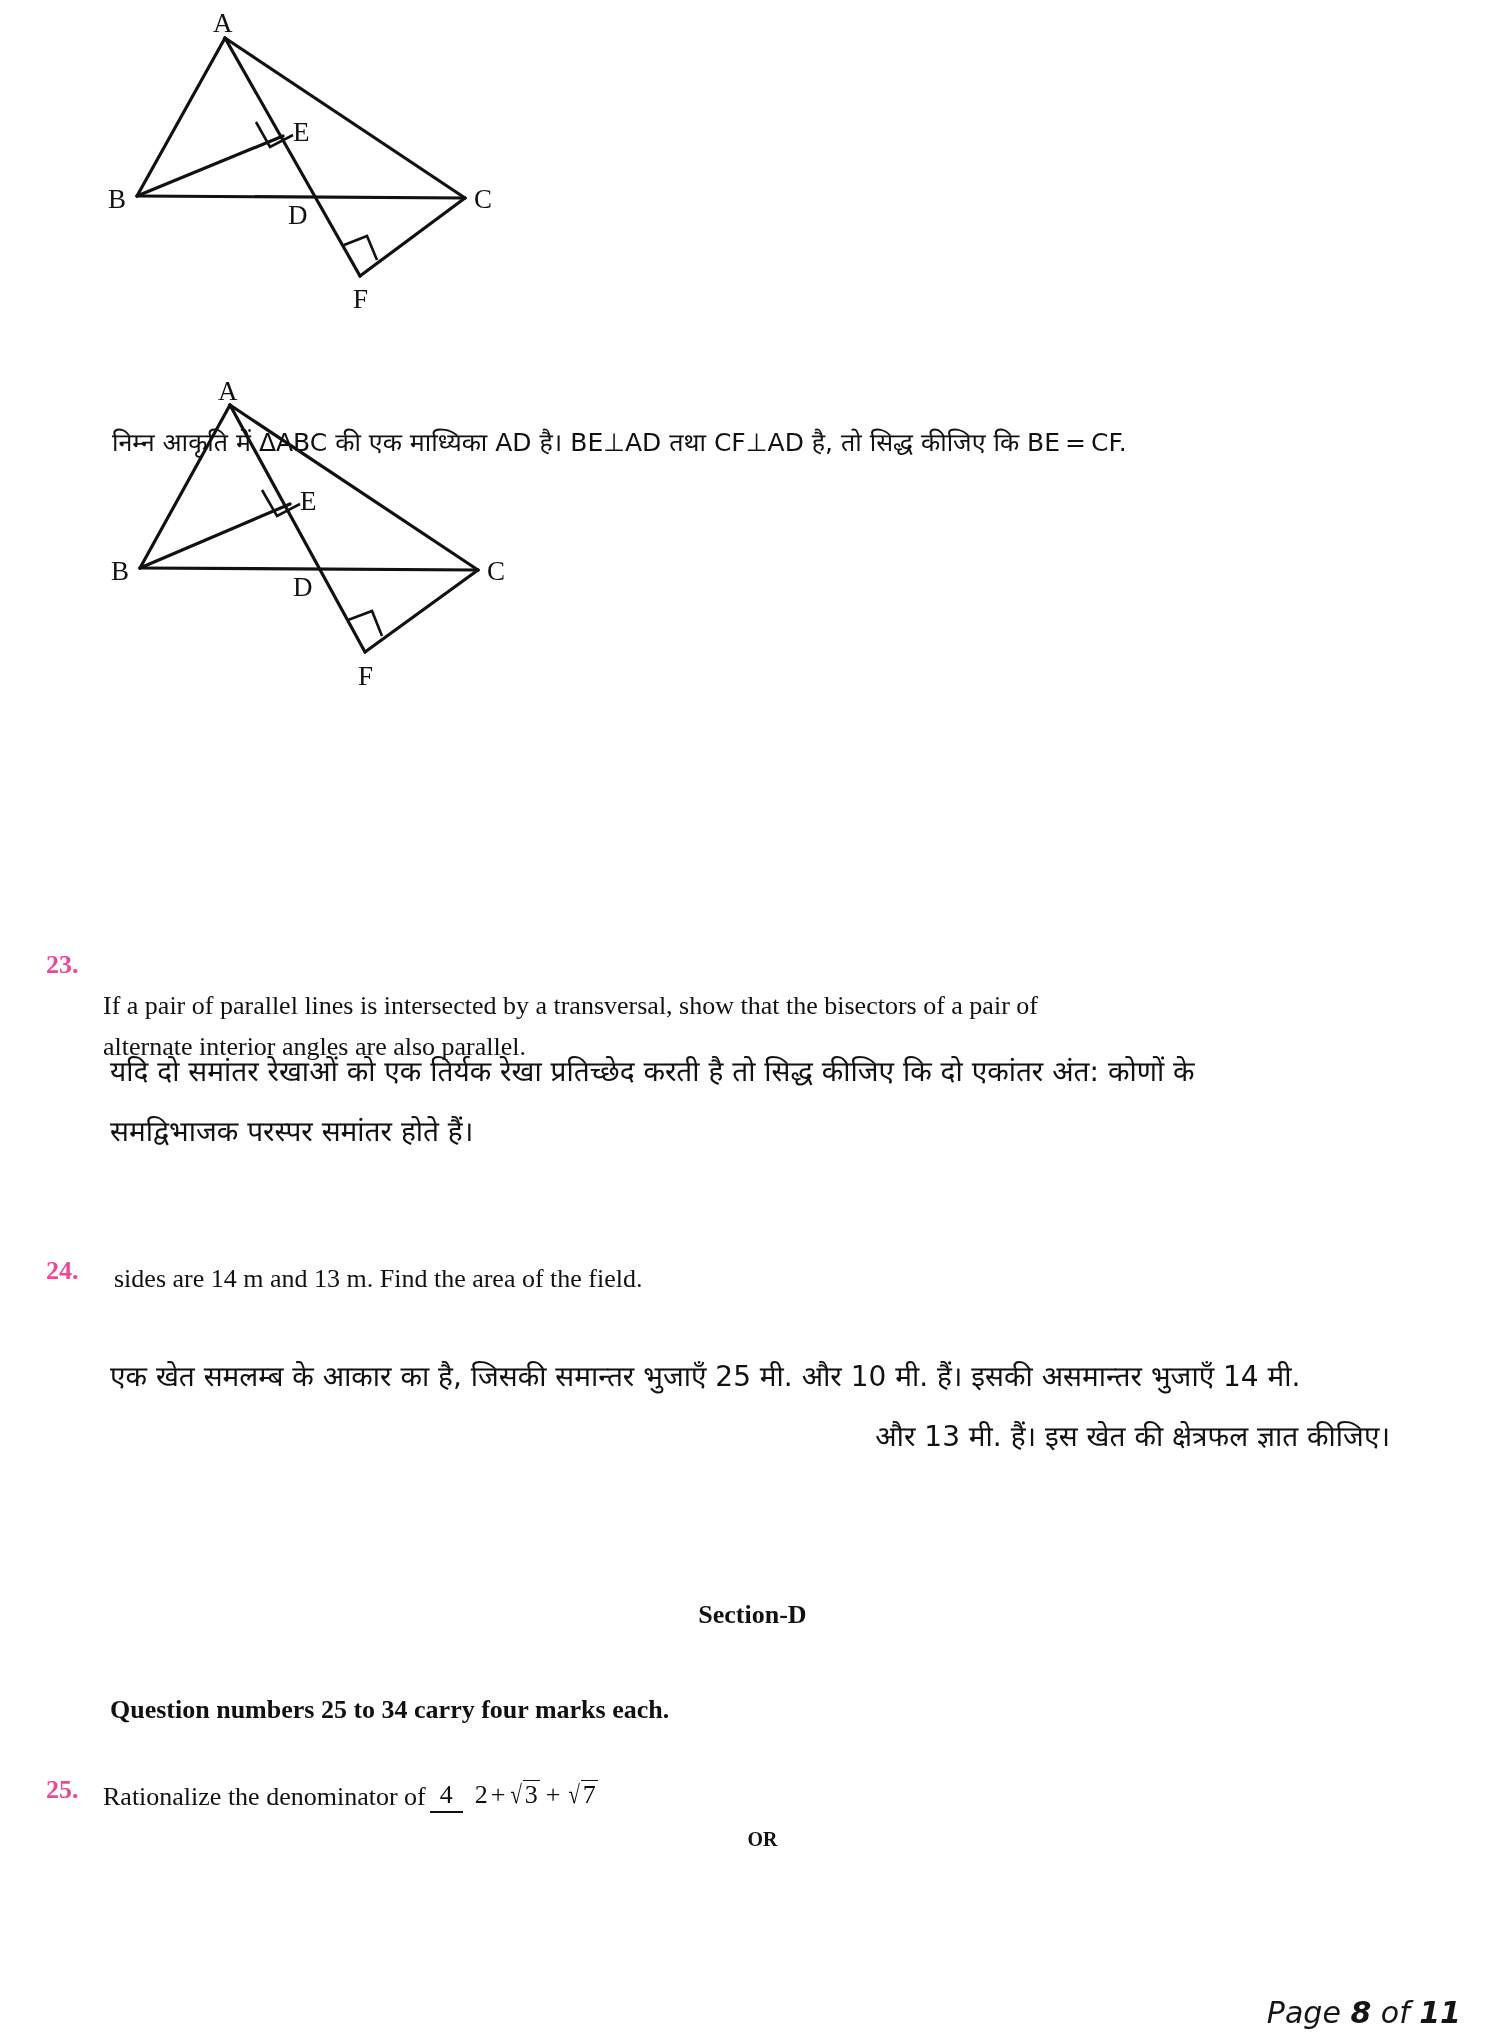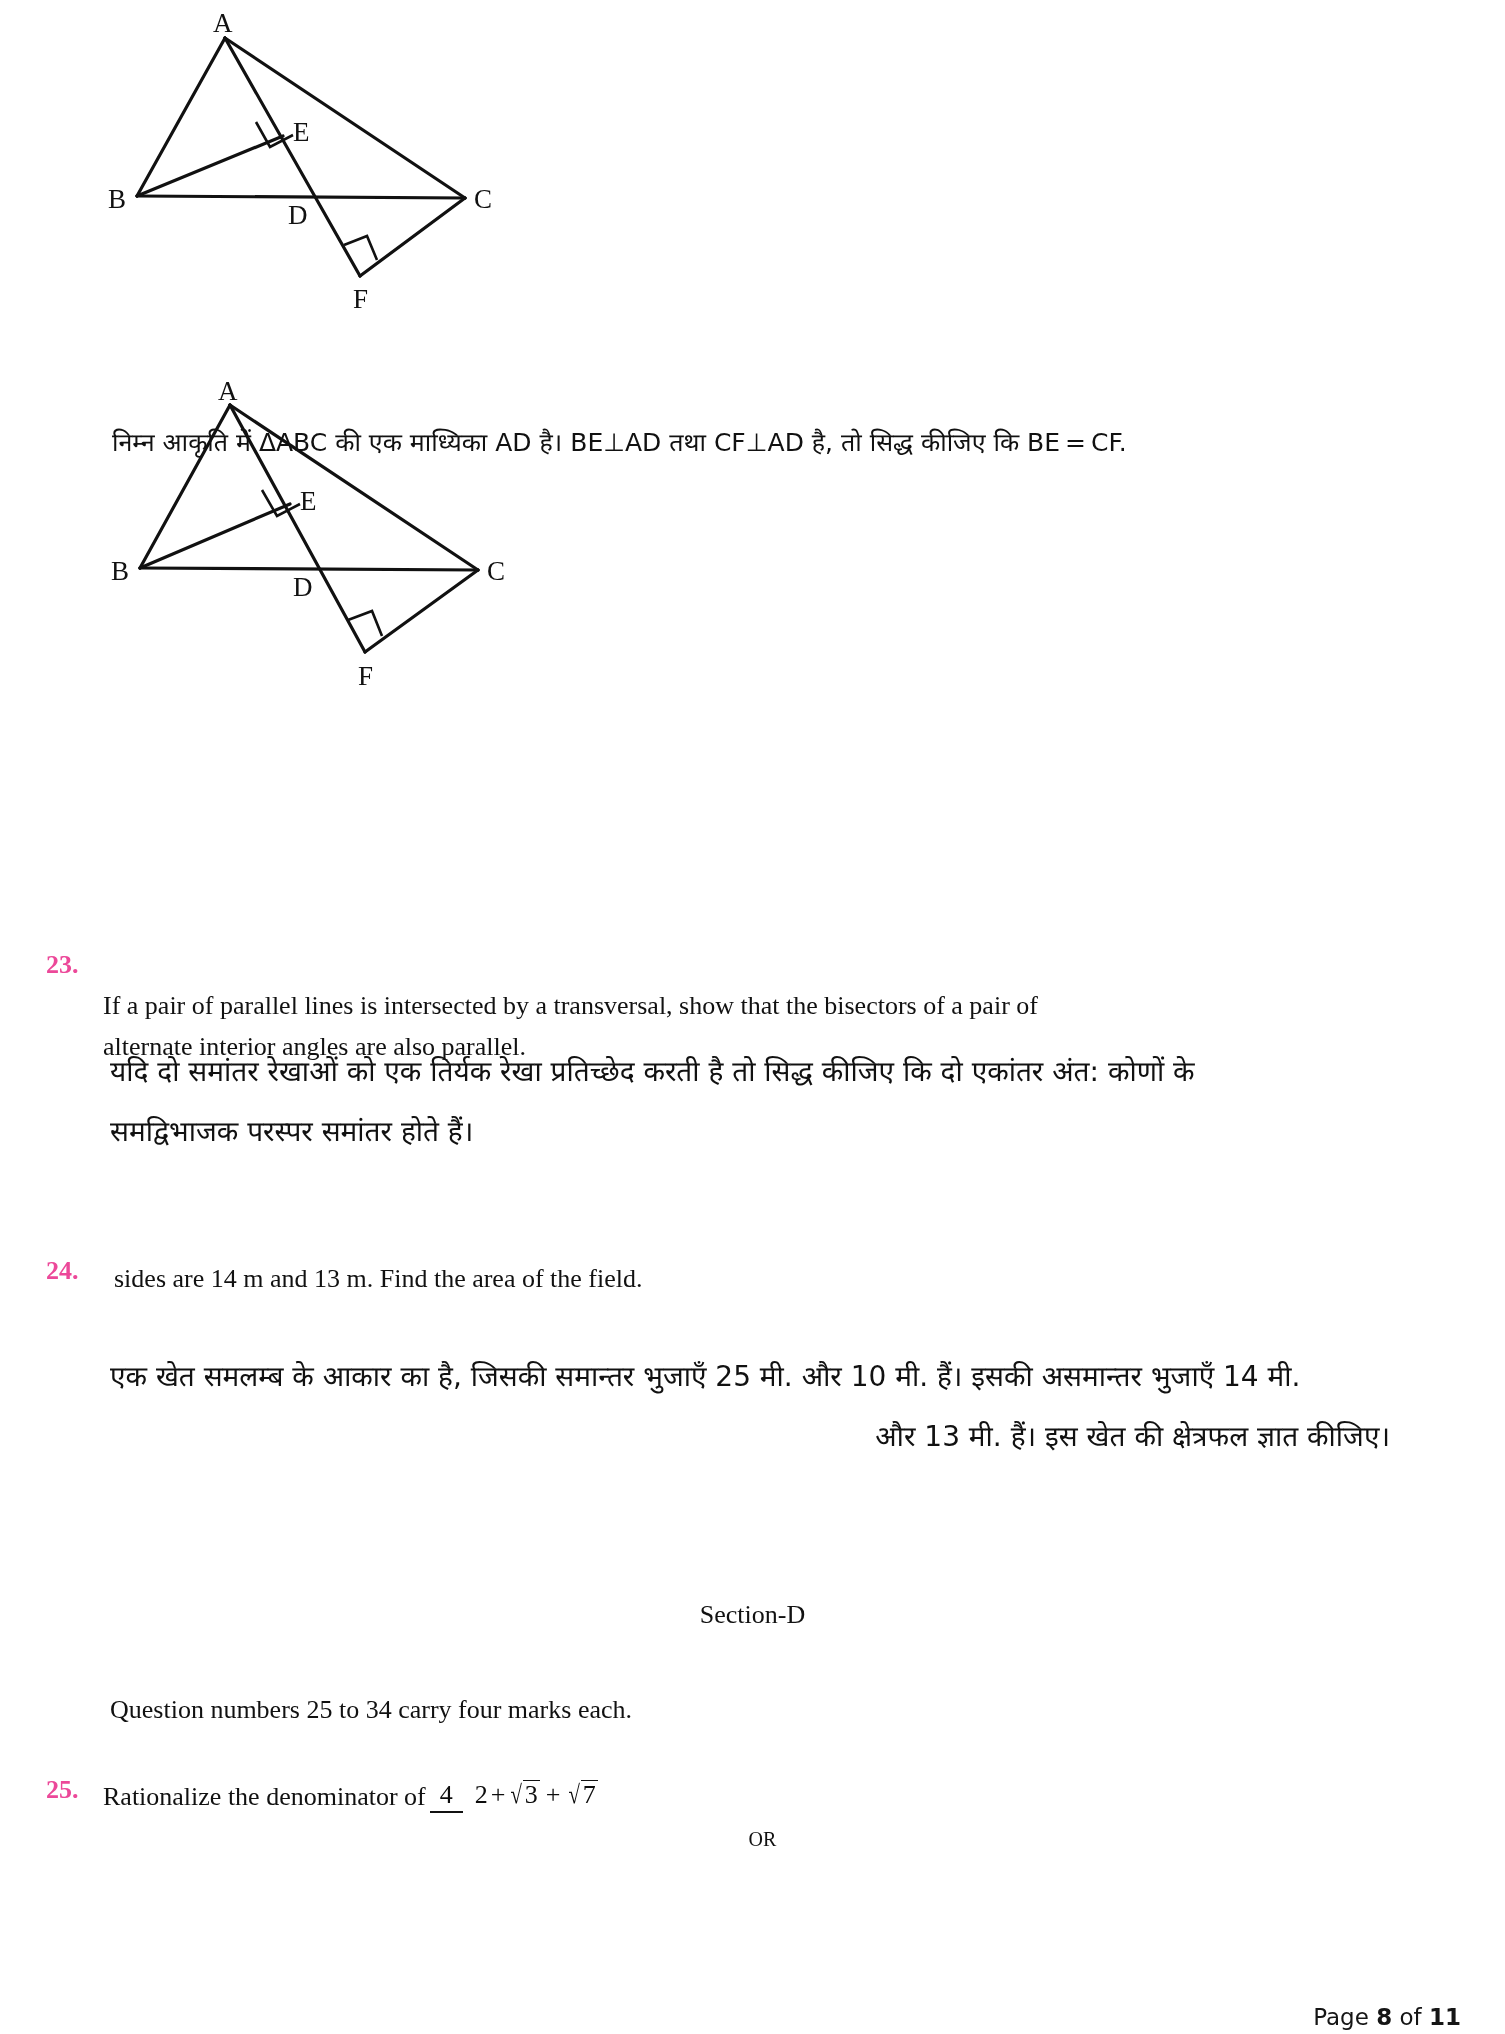--- a/index.html
+++ b/index.html
@@ -55,21 +55,21 @@
     white-space: nowrap;
     color: #111;
   }
 
   .center {
     position: absolute;
     width: 100%;
     text-align: center;
   }
 
-  .bold { font-weight: normal; }
+  .bold { font-weight: bold; }
 
   
   .fracwrap {
     display: inline-block;
     vertical-align: middle;
     position: relative;
     top: -2px;
   }
   .frac-num {
     font-size: 26px;
@@ -98,22 +98,23 @@
     display: inline-block;
     font-size: 26px;
     transform: scaleX(0.8);
   }
 
   .footer {
     position: absolute;
     right: 44px;
     bottom: 4px;
     font-family: "DejaVu Sans", "Liberation Sans", sans-serif;
-    font-size: 23px;
+    font-size: 30px;
     color: #151515;
+    font-style: italic;
   }
   .footer .pg { font-weight: bold; }
 </style>
 </head>
 <body>
 
 <div class="page">
 
   <div class="figure" style="left:105px; top:8px; width:520px; height:310px;">
     <svg width="520" height="310" viewBox="0 0 520 310" xmlns="http://www.w3.org/2000/svg">

